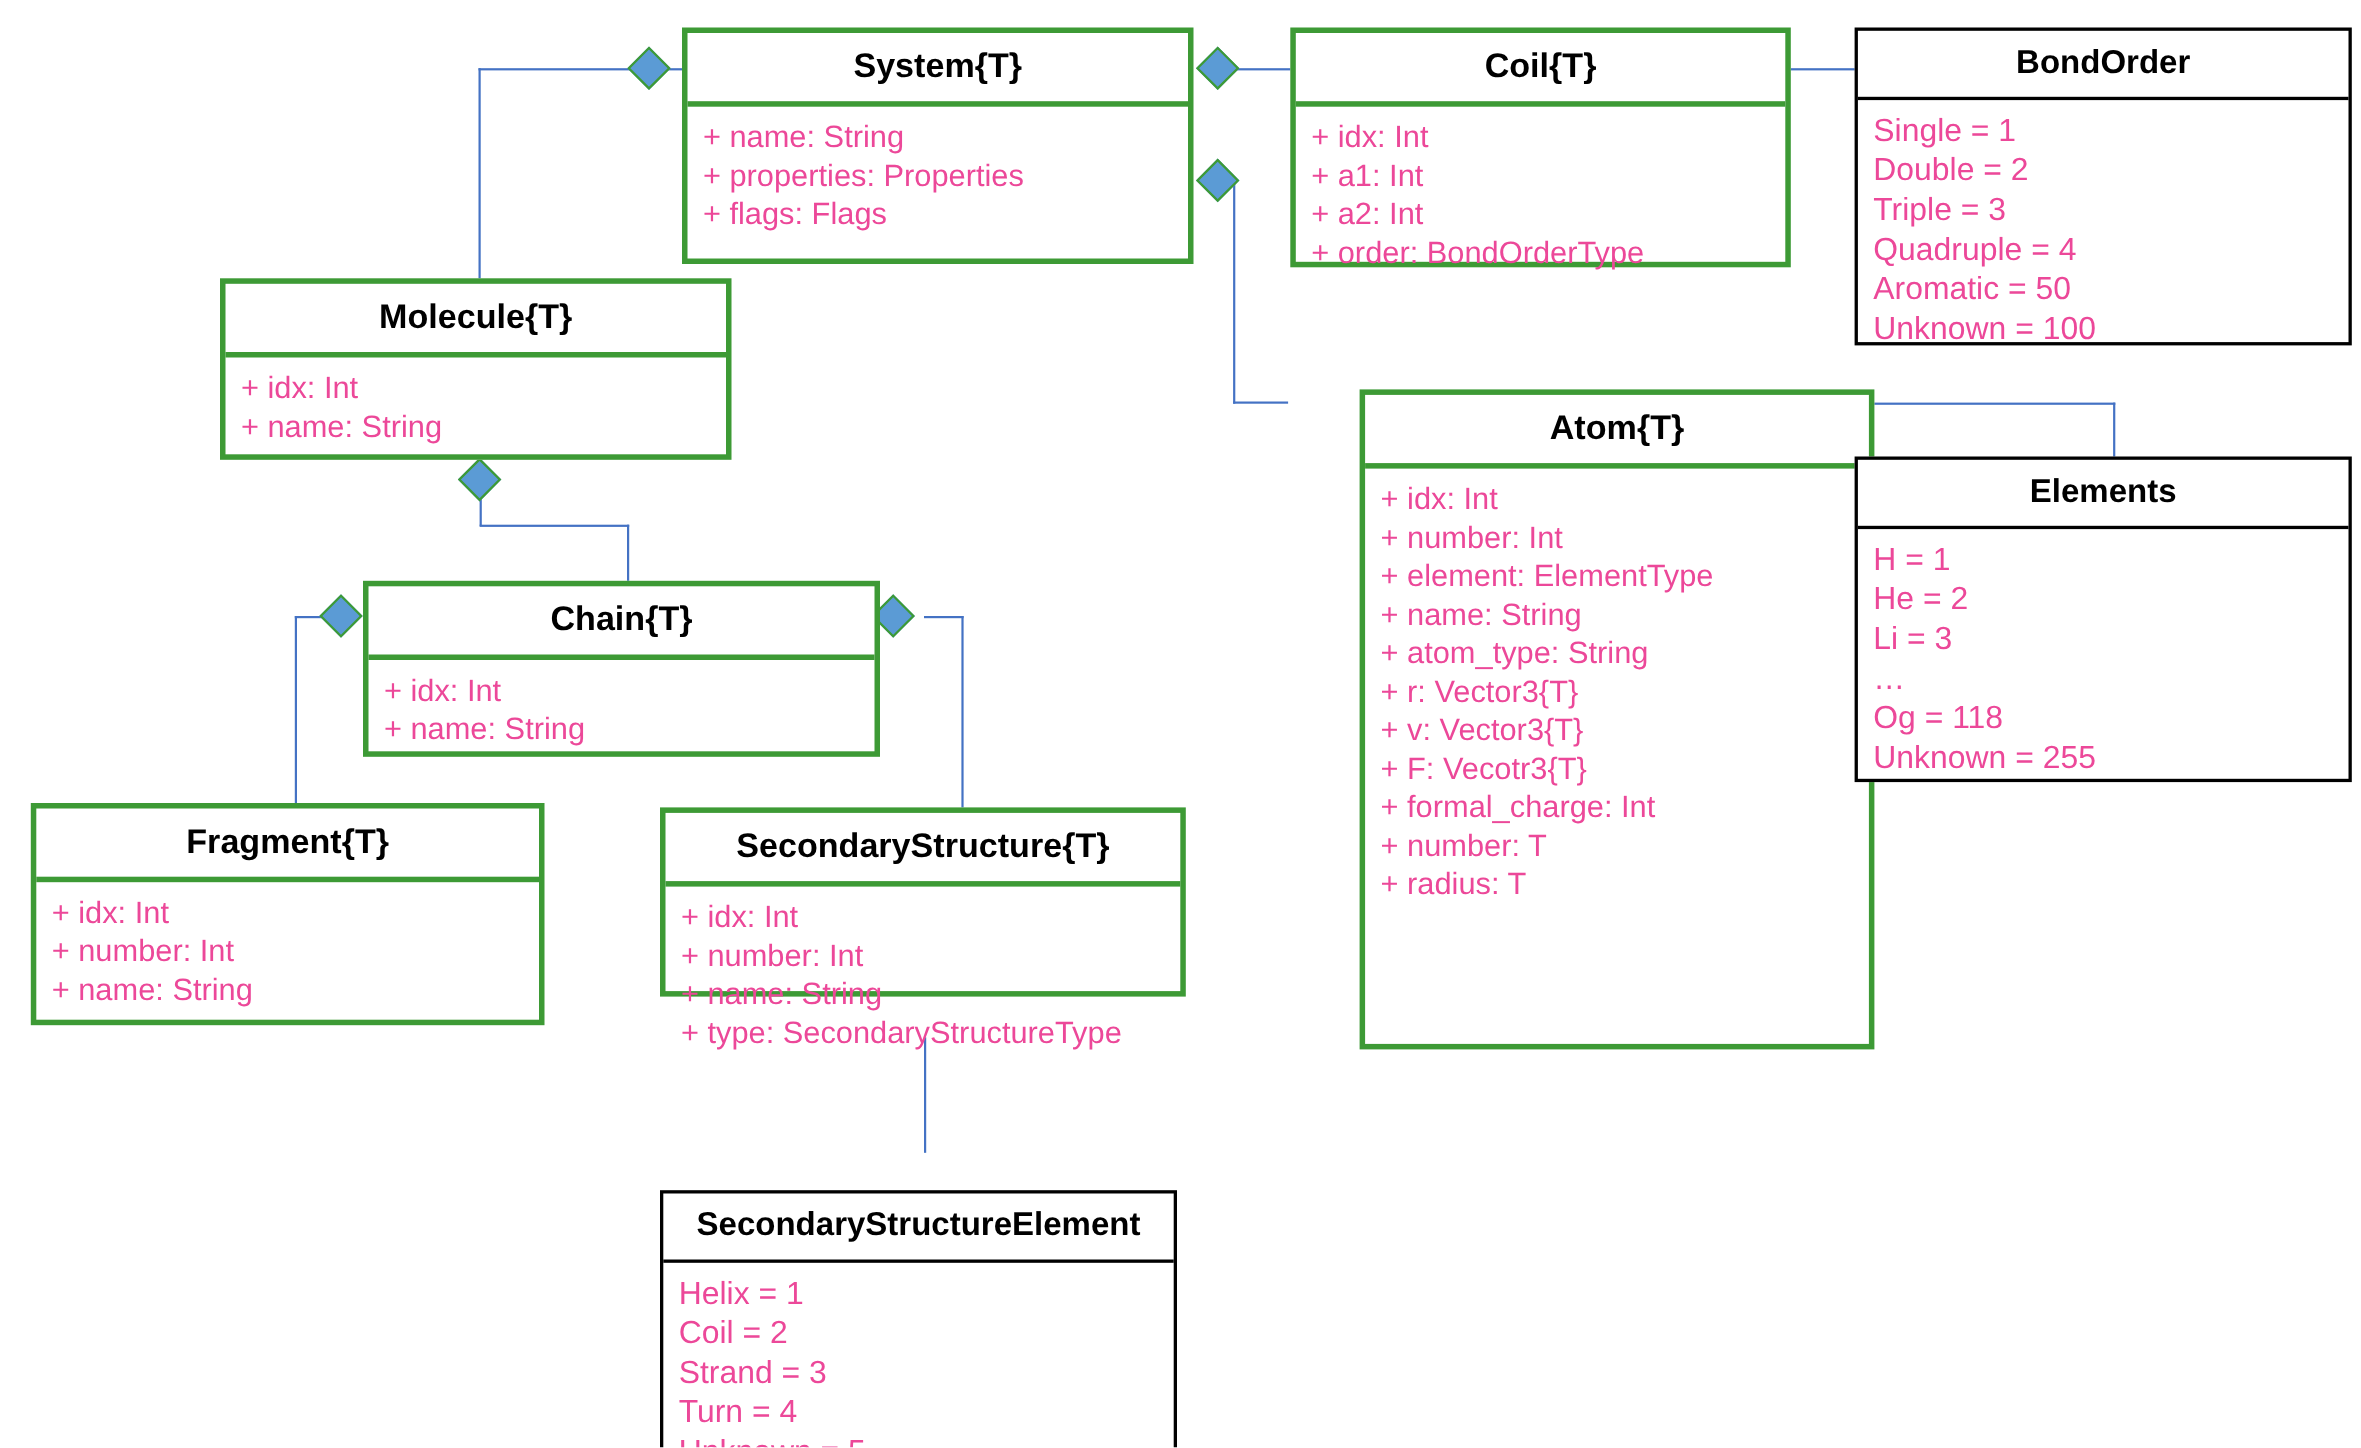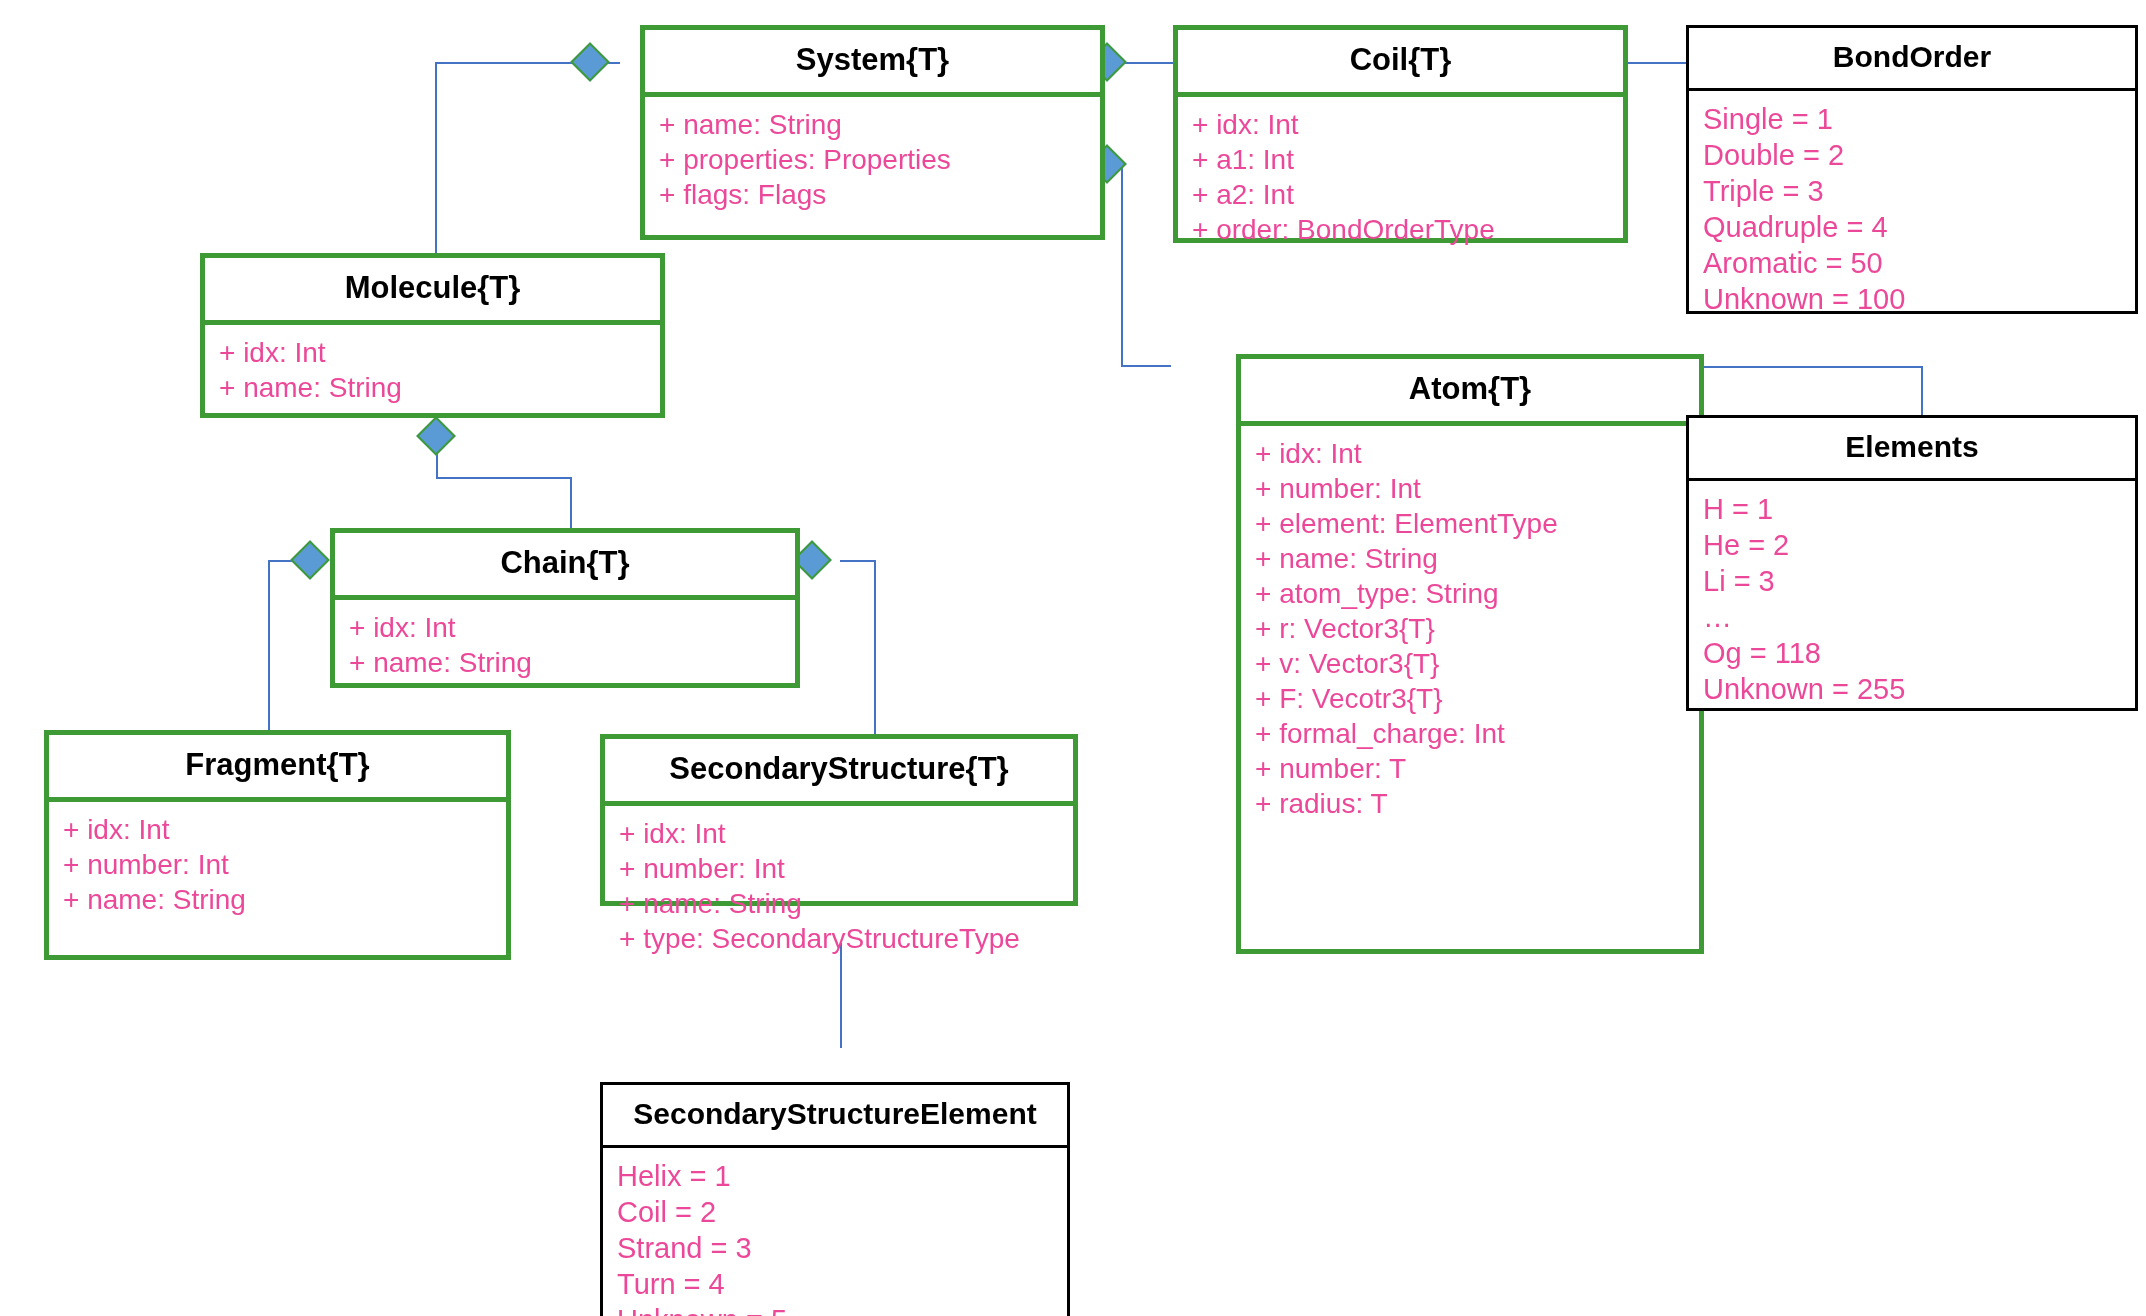--- a/index.html
+++ b/index.html
@@ -104,21 +104,21 @@
 
   <div class="edge v" style="left:840px; top:943px; height:105px;"></div>
 
   <div class="diamond" style="left:576px; top:48px; width:28px; height:28px;"></div>
   <div class="diamond" style="left:1093px; top:48px; width:28px; height:28px;"></div>
   <div class="diamond" style="left:1093px; top:150px; width:28px; height:28px;"></div>
   <div class="diamond" style="left:422px; top:422px; width:28px; height:28px;"></div>
   <div class="diamond" style="left:296px; top:546px; width:28px; height:28px;"></div>
   <div class="diamond" style="left:798px; top:546px; width:28px; height:28px;"></div>
 
-  <div class="uml-box green" style="left:620px; top:25px; width:465px; height:215px;margin-left:20px;">
+  <div class="uml-box green" style="left:620px; top:25px; width:465px; height:215px;">
     <div class="uml-title">System{T}</div>
     <div class="uml-attrs">
       <div class="row">+ name: String</div>
       <div class="row">+ properties: Properties</div>
       <div class="row">+ flags: Flags</div>
     </div>
   </div>
 
   <div class="uml-box green" style="left:1173px; top:25px; width:455px; height:218px;">
     <div class="uml-title">Coil{T}</div>
@@ -180,21 +180,21 @@
   </div>
 
   <div class="uml-box green" style="left:330px; top:528px; width:470px; height:160px;">
     <div class="uml-title">Chain{T}</div>
     <div class="uml-attrs">
       <div class="row">+ idx: Int</div>
       <div class="row">+ name: String</div>
     </div>
   </div>
 
-  <div class="uml-box green" style="left:44px; top:730px; width:467px; height:230px;">
+  <div class="uml-box green" style="left:28px; top:730px; width:467px; height:202px;">
     <div class="uml-title">Fragment{T}</div>
     <div class="uml-attrs">
       <div class="row">+ idx: Int</div>
       <div class="row">+ number: Int</div>
       <div class="row">+ name: String</div>
     </div>
   </div>
 
   <div class="uml-box green" style="left:600px; top:734px; width:478px; height:172px;">
     <div class="uml-title">SecondaryStructure{T}</div>

